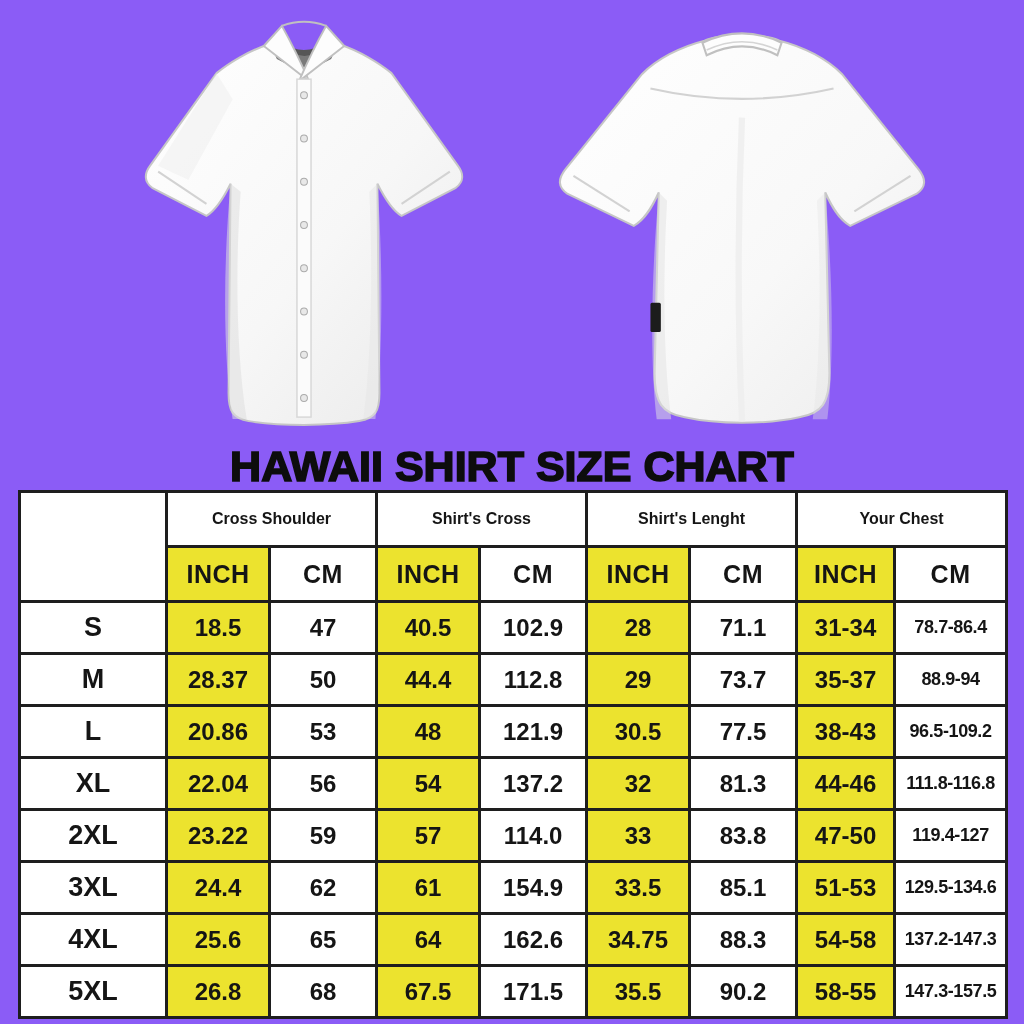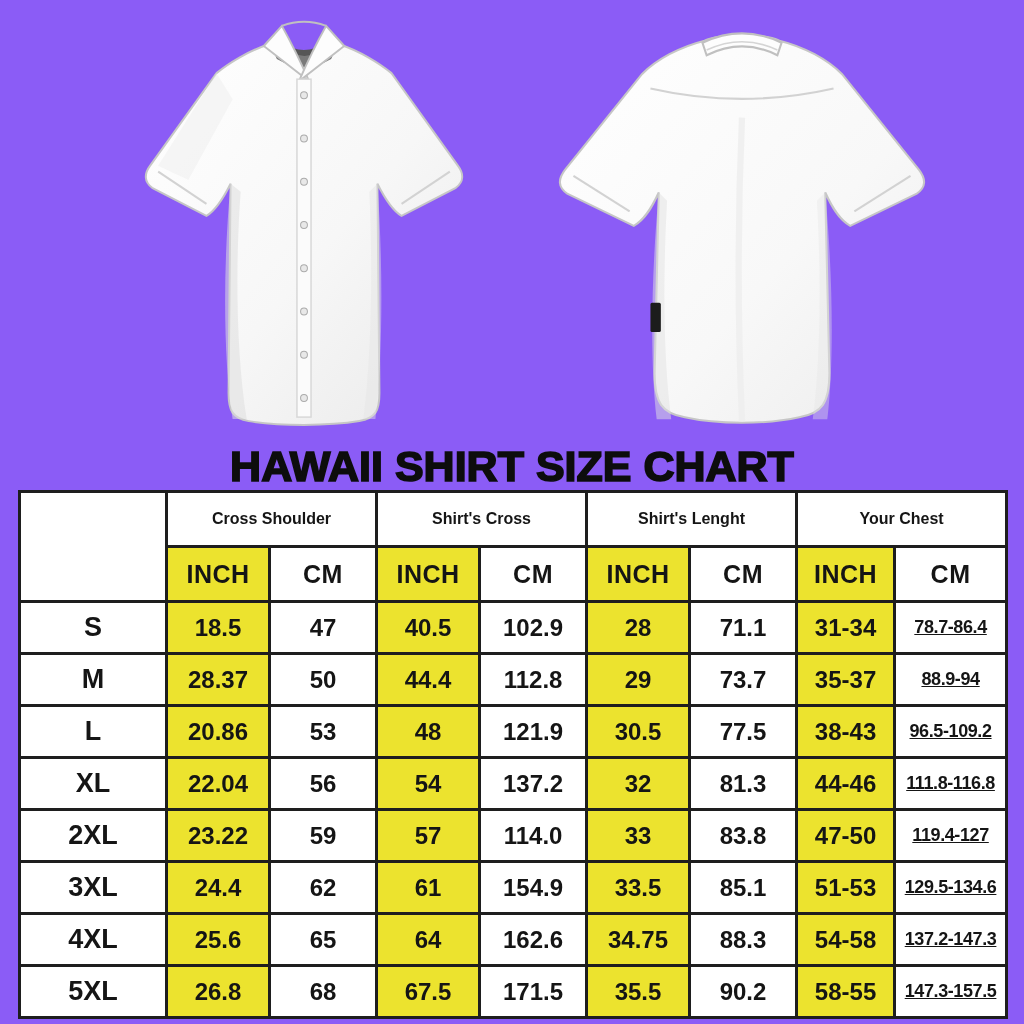--- a/index.html
+++ b/index.html
@@ -31,21 +31,21 @@
   #size-table th, #size-table td {
     border:3px solid var(--bd); text-align:center; vertical-align:middle;
     background:#ffffff; font-weight:bold; color:#151515; padding:0;
   }
   #size-table .thin-l { border-left-width:2px;margin-top:36px; }
   #size-table tr.group-row th { height:55px; font-size:16px; }
   #size-table tr.unit-row th  { height:55px; font-size:25px; letter-spacing:0.5px; }
   #size-table tr.data-row th, #size-table tr.data-row td { height:52px; }
   #size-table .size-c { font-size:27px; }
   #size-table .val    { font-size:24px; }
-  #size-table .val-sm { font-size:18px; letter-spacing:-0.4px;text-decoration:underline; }
+  #size-table .val-sm { font-size:18px; letter-spacing:-0.4px; }
   #size-table .hl     { background:var(--hl); }
 </style>
 </head>
 <body>
 
 <div id="canvas" style="--hl: #ECE32E; --bd: #1E1E1E;">
 
   <svg id="front-shirt" class="shirt" viewBox="0 0 350 410" xmlns="http://www.w3.org/2000/svg">
     <defs>
       <linearGradient id="fg" x1="0" y1="0" x2="1" y2="1">

